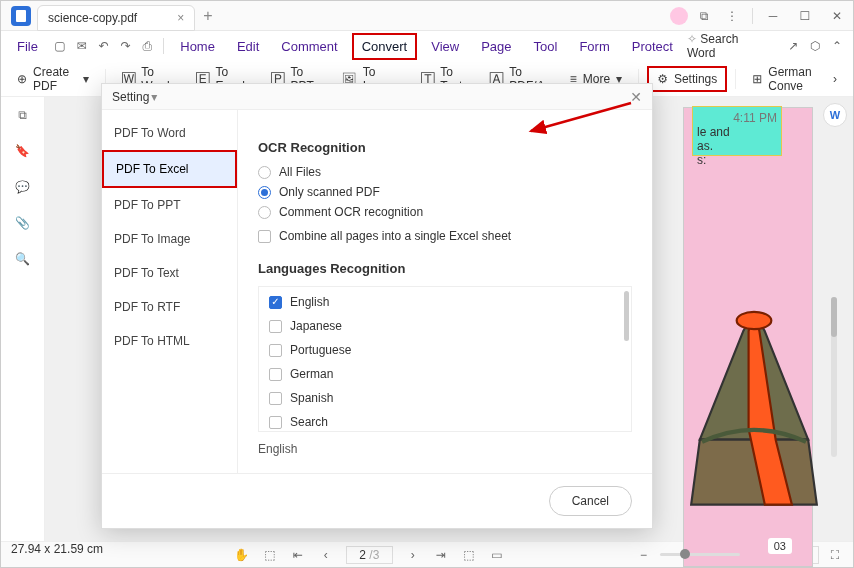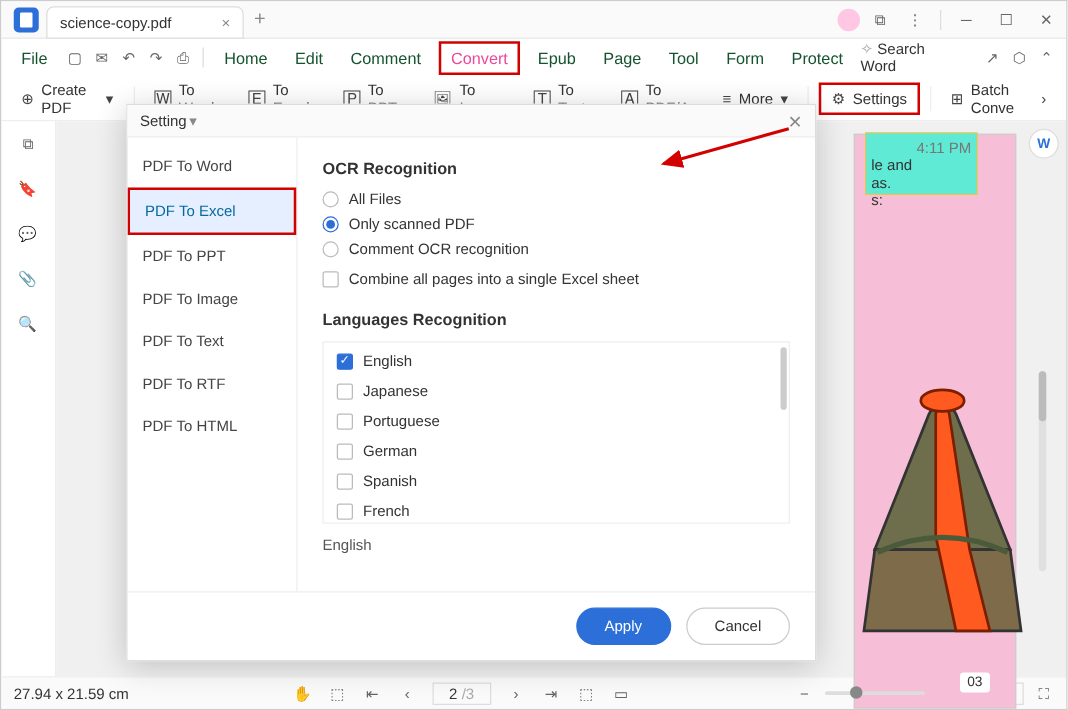--- a/index.html
+++ b/index.html
@@ -7,23 +7,23 @@
 .titlebar{display:flex;align-items:center;height:30px;background:#fafafa;border-bottom:1px solid #e8e8e8;padding:0 4px}
 .app-icon{width:20px;height:20px;background:#2c6fd8;border-radius:4px;margin:0 6px;display:flex;align-items:center;justify-content:center}
 .app-icon-inner{width:10px;height:12px;background:#fff;border-radius:1px}
 .tab{display:flex;align-items:center;background:#fff;border:1px solid #ddd;border-radius:6px 6px 0 0;padding:4px 10px;height:26px;margin-top:4px}
 .tab-close{margin-left:40px;color:#888;cursor:pointer}
 .tab-add{margin-left:8px;color:#888;font-size:16px}
 .titlebar-right{margin-left:auto;display:flex;align-items:center;gap:8px}
 .circle-pink{width:18px;height:18px;background:#ffc7e3;border-radius:50%}
 .win-btn{width:24px;height:24px;display:flex;align-items:center;justify-content:center;color:#666}
 .menubar{display:flex;align-items:center;height:30px;padding:0 8px;gap:6px}
-.menubar .menu-item{padding:4px 8px;cursor:pointer;color:#14532d;font-size:13px}
+.menubar .menu-item{padding:4px 8px;cursor:pointer;color:#4c1d95;font-size:13px}
 .menubar .menu-item.hl{border:2px solid #d30000}
-.menubar .blue{color:#ec4899}
+.menubar .blue{color:#0f172a}
 .search-tools{color:#aaa;margin-left:auto}
 .icon-sm{width:16px;height:16px;display:inline-flex;align-items:center;justify-content:center;color:#666}
 .toolbar{display:flex;align-items:center;height:36px;padding:0 8px;gap:8px;border-bottom:1px solid #eee}
 .tool-btn{display:flex;align-items:center;gap:6px;padding:4px 8px;cursor:pointer;color:#444}
 .tool-btn.hl{border:2px solid #d30000}
 .content{display:flex;height:calc(100% - 30px - 30px - 36px - 26px);position:relative}
 .left-rail{width:44px;border-right:1px solid #eee;display:flex;flex-direction:column;align-items:center;padding-top:10px;gap:20px}
 .doc-bg{flex:1;background:linear-gradient(#f0f0f0,#f0f0f0);position:relative}
 .page-preview{position:absolute;right:40px;top:10px;width:130px;height:460px;background:#f6bfd7;border:1px solid #ccc}
 .sticky{position:absolute;top:-2px;right:30px;width:90px;height:50px;background:#5eead4;border:1px solid #e0c94d;padding:4px;font-size:9px;color:#888}
@@ -31,38 +31,38 @@
 .volcano{position:absolute;top:180px;left:5px;right:5px;height:260px}
 .right-word{position:absolute;right:6px;top:6px;width:24px;height:24px;border:1px solid #ddd;border-radius:12px;background:#fff;display:flex;align-items:center;justify-content:center;color:#2c6fd8;font-weight:bold;font-size:11px}
 .vscroll{position:absolute;right:16px;top:200px;width:6px;height:160px;background:#e0e0e0;border-radius:3px}
 .vscroll-thumb{width:6px;height:40px;background:#bbb;border-radius:3px}
 .dialog{position:absolute;left:100px;top:82px;width:552px;height:446px;background:#fff;box-shadow:0 4px 24px rgba(0,0,0,.2);border:1px solid #ddd;display:flex;flex-direction:column}
 .dlg-header{display:flex;align-items:center;height:26px;padding:0 10px;background:#fafafa;border-bottom:1px solid #eee}
 .dlg-close{margin-left:auto;color:#888;cursor:pointer;font-size:14px}
 .dlg-body{flex:1;display:flex;overflow:hidden}
 .dlg-side{width:136px;border-right:1px solid #eee;padding-top:6px}
 .side-item{padding:10px 12px;cursor:pointer;font-size:12px;color:#444}
-.side-item.active{background:#e6efff;color:#0369a1}
+.side-item.active{background:#e6efff;color:#000000}
 .side-item.hl{border:2px solid #d30000}
 .dlg-main{flex:1;padding:16px 20px;position:relative;overflow:hidden}
-.sec-title{font-size:13px;font-weight:600;margin-bottom:10px;margin-top:1px;color:#333}
+.sec-title{font-size:13px;font-weight:600;margin-bottom:10px;margin-top:14px;color:#333}
 .radio-row,.chk-row{display:flex;align-items:center;gap:8px;margin-bottom:6px;font-size:12px;color:#555}
 .radio{width:13px;height:13px;border:1.5px solid #bbb;border-radius:50%;display:inline-flex;align-items:center;justify-content:center}
 .radio.checked{border-color:#2c6fd8}
 .radio.checked::after{content:"";width:7px;height:7px;background:#2c6fd8;border-radius:50%}
 .chk{width:13px;height:13px;border:1.5px solid #bbb;display:inline-flex;align-items:center;justify-content:center;border-radius:2px}
 .chk.checked{background:#2c6fd8;border-color:#2c6fd8}
 .chk.checked::after{content:"✓";color:#fff;font-size:10px;line-height:1}
 .lang-box{border:1px solid #eee;height:146px;overflow:auto;padding:6px 0;position:relative}
 .lang-box .chk-row{padding:2px 10px}
 .lang-scroll{position:absolute;right:2px;top:4px;width:5px;height:50px;background:#ccc;border-radius:3px}
 .dlg-footer{display:flex;justify-content:flex-end;gap:12px;padding:12px 20px;border-top:1px solid #eee}
 .btn{padding:7px 22px;border-radius:16px;border:1px solid #ccc;background:#fff;cursor:pointer;font-size:12px}
 .btn.primary{background:#2c6fd8;color:#fff;border-color:#2c6fd8}
-.statusbar{height:26px;display:flex;align-items:center;padding:0 10px;border-top:1px solid #eee;background:#fafafa;font-size:11px;color:#666;gap:10px}
+.statusbar{height:26px;display:flex;padding:0 10px;border-top:1px solid #eee;background:#fafafa;font-size:11px;color:#666;gap:10px}
 .statusbar .center{margin:0 auto;display:flex;align-items:center;gap:12px}
 .page-input{border:1px solid #ddd;padding:1px 4px;width:47px;text-align:center}
 .zoom-group{display:flex;align-items:center;gap:8px}
 .slider{width:80px;height:3px;background:#ddd;position:relative;border-radius:2px}
 .slider-thumb{position:absolute;left:20px;top:-4px;width:10px;height:10px;background:#888;border-radius:50%}
 .zoom-val{border:1px solid #ddd;padding:1px 6px}
 .arrow{position:absolute;left:520px;top:100px;pointer-events:none}
 svg{display:block}
 </style>
 </head>
@@ -93,21 +93,21 @@
   <span class="icon-sm">▢</span>
   <span class="icon-sm">✉</span>
   <span class="icon-sm">↶</span>
   <span class="icon-sm">↷</span>
   <span class="icon-sm">⎙</span>
   <span style="border-left:1px solid #ddd;height:16px;margin:0 2px"></span>
   <span class="menu-item">Home</span>
   <span class="menu-item">Edit</span>
   <span class="menu-item">Comment</span>
   <span class="menu-item blue hl">Convert</span>
-  <span class="menu-item">Epub</span>
+  <span class="menu-item">View</span>
   <span class="menu-item">Page</span>
   <span class="menu-item">Tool</span>
   <span class="menu-item">Form</span>
   <span class="menu-item">Protect</span>
   <span class="search-tools">✧ <span>Search Word</span></span>
   <span class="icon-sm" style="margin-left:10px">↗</span>
   <span class="icon-sm">⬡</span>
   <span class="icon-sm">⌃</span>
 </div>
 
@@ -117,21 +117,21 @@
   <span class="tool-btn">🅆 <span>To Word</span></span>
   <span class="tool-btn">🄴 <span>To Excel</span></span>
   <span class="tool-btn">🄿 <span>To PPT</span></span>
   <span class="tool-btn">🖼 <span>To Image</span></span>
   <span class="tool-btn">🅃 <span>To Text</span></span>
   <span class="tool-btn">🄰 <span>To PDF/A</span></span>
   <span class="tool-btn">≡ <span>More</span> ▾</span>
   <span style="border-left:1px solid #eee;height:20px"></span>
   <span class="tool-btn hl">⚙ <span>Settings</span></span>
   <span style="border-left:1px solid #eee;height:20px"></span>
-  <span class="tool-btn">⊞ <span>Batch Conve</span> ›</span>
+  <span class="tool-btn">⊞ <span>German Conve</span> ›</span>
 </div>
 
 <div class="content">
   <div class="left-rail">
     <span class="icon-sm">⧉</span>
     <span class="icon-sm">🔖</span>
     <span class="icon-sm">💬</span>
     <span class="icon-sm">📎</span>
     <span class="icon-sm">🔍</span>
   </div>
@@ -210,30 +210,29 @@
         <div class="chk-row">
             <span class="chk"></span>
             <span>German</span>
           </div>
         <div class="chk-row">
             <span class="chk"></span>
             <span>Spanish</span>
           </div>
         <div class="chk-row">
             <span class="chk"></span>
-            <span>French</span>
+            <span>Search</span>
           </div>
 
         <div class="lang-scroll"></div>
       </div>
       <div style="margin-top:10px;color:#555">English</div>
     </div>
   </div>
   <div class="dlg-footer">
-    <button class="btn primary">Apply</button>
     <button class="btn">Cancel</button>
   </div>
 </div>
 
 <svg class="arrow" width="120" height="40">
   <defs>
       <marker id="ah" markerWidth="8" markerHeight="8" refX="6" refY="3" orient="auto">
         <path d="M0,0 L7,3 L0,6 Z" fill="#d30000"></path>
       </marker>
     </defs>

